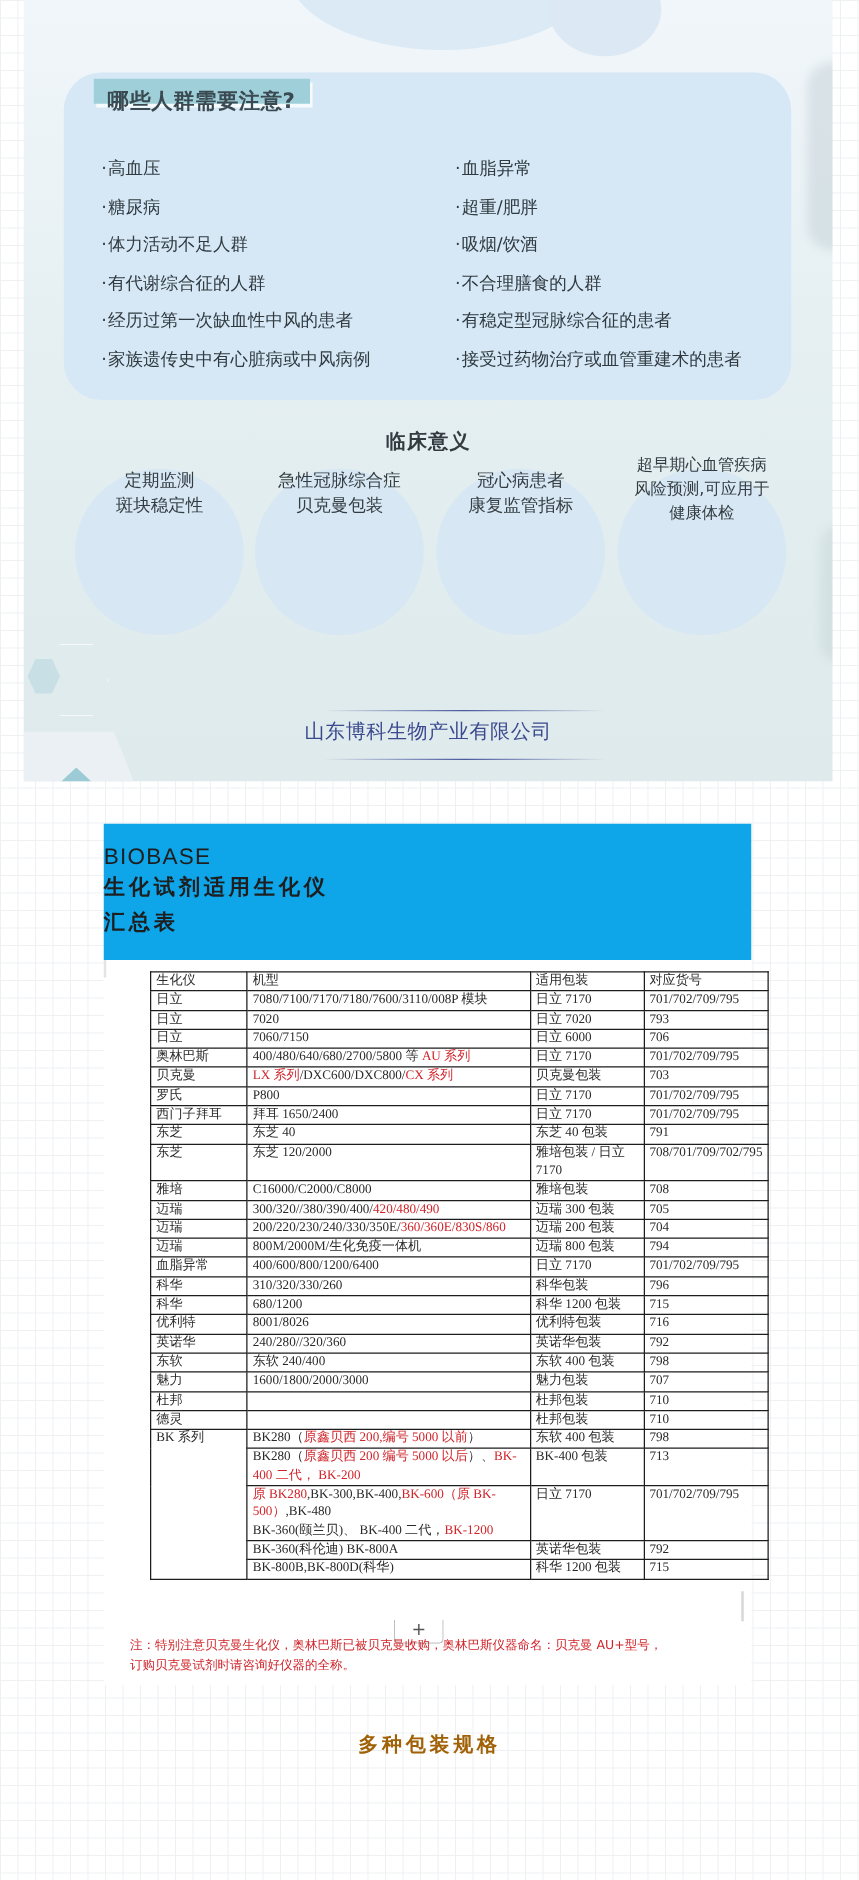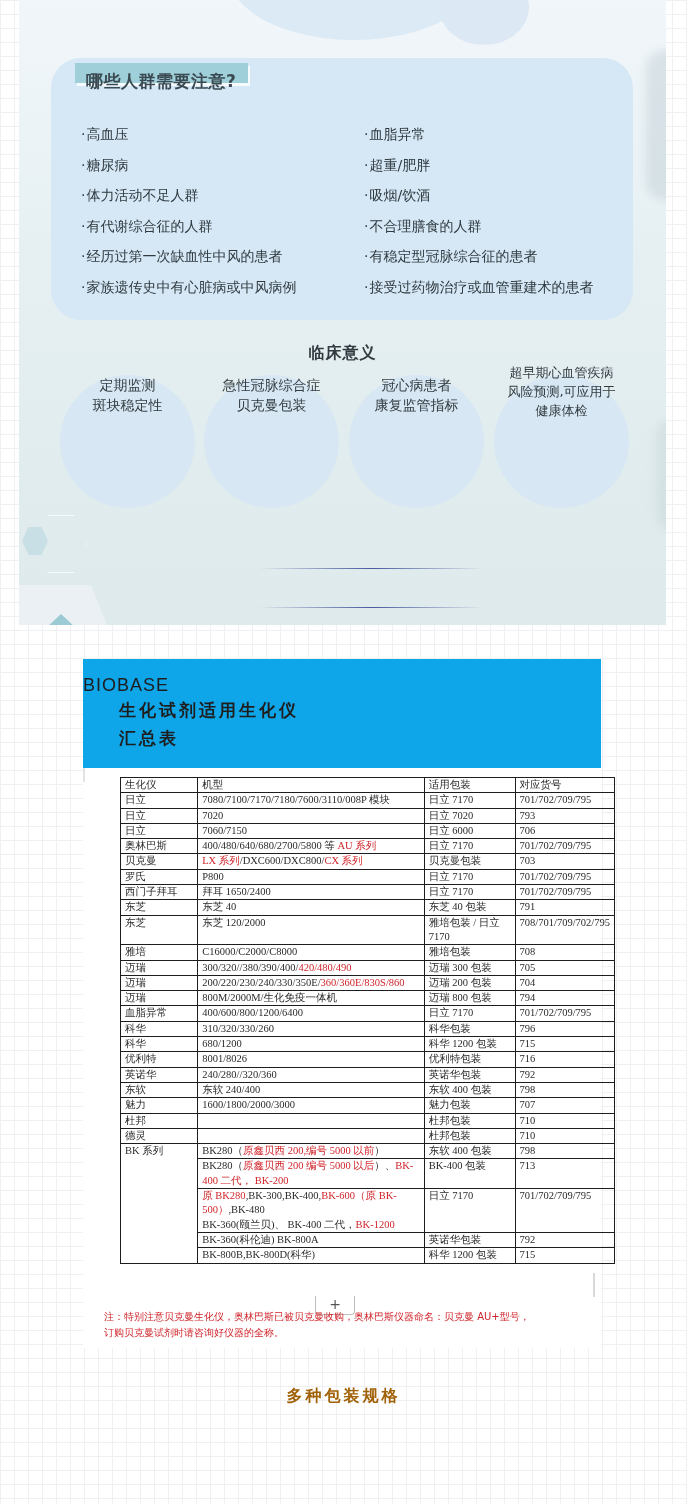--- a/index.html
+++ b/index.html
@@ -59,21 +59,21 @@
   }
   .company-line { position: absolute; left: 240px; width: 225px; height: 1px;
     background: linear-gradient(90deg, transparent, #4b5a9f 50%, transparent); }
 
   
   .table-header {
     position: absolute; left: 83px; top: 659px; width: 518px; height: 109px;
     background: #0ea5e9; text-align: left; color: #1e1e1e;
   }
   .table-header .brand { font-family: "Liberation Sans", sans-serif; font-size: 18px; letter-spacing: 1px; margin-top: 15px; line-height: 22px; }
-  .table-header .line { font-size: 17px; letter-spacing: 3px; line-height: 28px; font-weight: bold; margin-left: 36px; }
+  .table-header .line { font-size: 17px; letter-spacing: 3px; line-height: 28px; font-weight: bold; }
   .table-wrap { position: absolute; left: 83px; top: 768px; width: 518px; height: 580px; background: #ffffff; }
   .table-wrap .left-tick { position:absolute; left:0; top:0; width:2px; height:14px; background:#e3e3e3; }
   .table-wrap .right-scroll { position:absolute; right:6px; top:505px; width:2px; height:24px; background:#d8d8d8; }
   table.reagents {
     position: absolute; left: 13px; top: 9px; width: 495px;
     border-collapse: collapse; font-family: "Liberation Serif", serif; font-size: 10.5px; color: #2a2a2a; margin-left: 24px;
   }
   table.reagents td {
     border: 1px solid #1d1d1d; padding: 0 4px; height: 14.3px; line-height: 14.3px; vertical-align: top;
   }
@@ -152,20 +152,21 @@
   </div>
   <div class="circle" style="left:475px; font-size:13px; line-height:19px">
     <div style="margin-top:-12px">
         <span>超早期心血管疾病</span>
         <span>风险预测,可应用于</span>
         <span>健康体检</span>
       </div>
   </div>
 
   <div class="company-line" style="top:568px"></div>
+  <div class="company">山东博科生物产业有限公司</div>
   <div class="company-line" style="top:607px"></div>
 </div>
 
 <div class="table-header">
   <div class="brand">BIOBASE</div>
   <div class="line">生化试剂适用生化仪</div>
   <div class="line">汇总表</div>
 </div>
 
 <div class="table-wrap">

